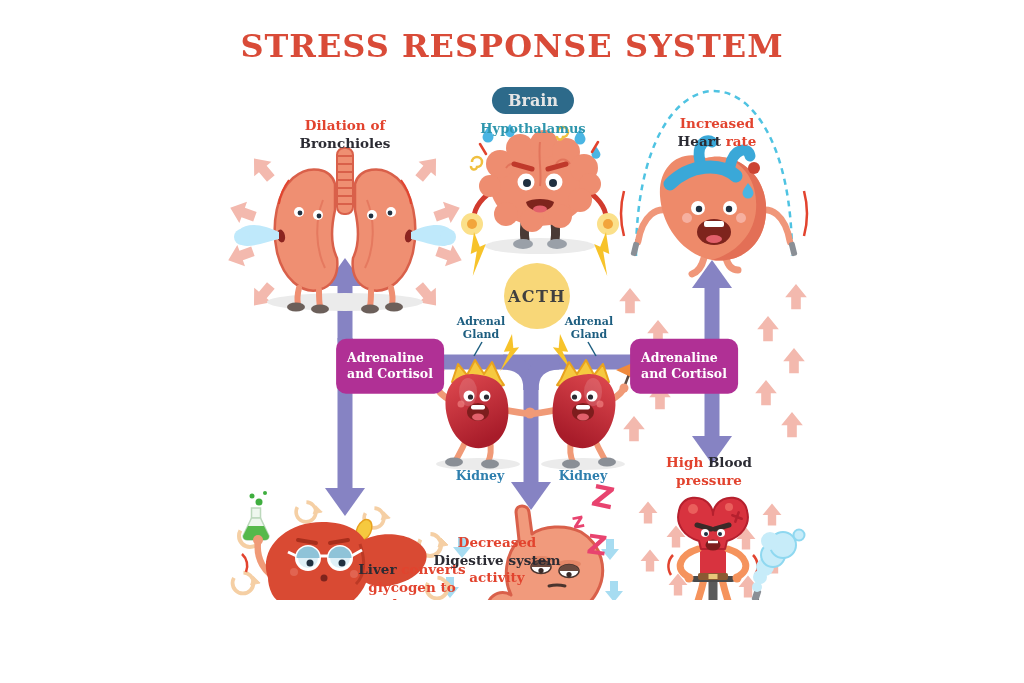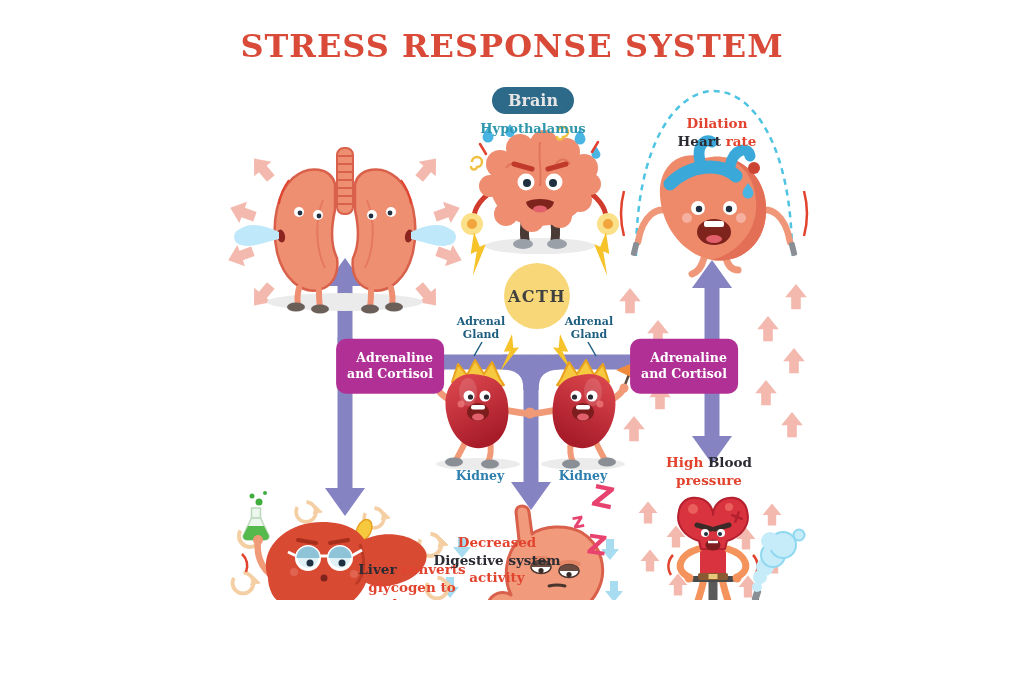--- a/index.html
+++ b/index.html
@@ -18,21 +18,21 @@
   #hypo{left:533px;top:114px;font-size:13px;margin-top:8px;}
   .twoLine div{margin-bottom:4px;}
   #lungLbl{left:345px;top:119px}
   #heartLbl{left:717px;top:117px}
   #acthLbl{position:absolute;left:537px;top:296px;transform:translate(-50%,-50%);
       font-weight:bold;font-size:16px;letter-spacing:1.5px;color:#404040;}
   .adrenal{line-height:1.2;}
   #adrL{left:481px;top:315px}
   #adrR{left:589px;top:315px}
   .hbox{position:absolute;transform:translate(-50%,-50%);background:#b03095;color:#fff;
-      font-weight:bold;font-size:12.5px;line-height:1.3;text-align:right;
+      font-weight:bold;font-size:12.5px;line-height:1.3;text-align:left;
       padding:11px 11px;border-radius:10px;}
   #hboxL{left:390px;top:366px}
   #hboxR{left:684px;top:366px}
   #kidL{left:480px;top:470px}
   #kidR{left:583px;top:470px}
   #bpLbl{left:709px;top:456px}
   #bpLbl div{margin-bottom:4px;}
   #liverLbl{left:412px;top:563px}
   #liverLbl div{margin-bottom:4px;}
   #digLbl{left:497px;top:536px}
@@ -373,23 +373,27 @@
           <circle cx="86" cy="-40" r="5.5" stroke="#8fd8f0" stroke-width="2"></circle>
   </g>
 </g>
 </svg>
 
 <div class="lbl" id="title">STRESS RESPONSE SYSTEM</div>
 
 <div id="brainBadge">Brain</div>
 <div class="lbl c-teal" id="hypo">Hypothalamus</div>
 
+<div class="lbl fs13 twoLine" id="lungLbl">
+  <div class="c-red">Dilation of</div>
+  <div class="c-dark">Bronchioles</div>
+</div>
 
 <div class="lbl fs13 twoLine" id="heartLbl">
-  <div class="c-red">Dilation</div>
+  <div class="c-red">Increased</div>
   <div><span class="c-dark">Heart</span>
        <span class="c-red">rate</span></div>
 </div>
 
 <div id="acthLbl">ACTH</div>
 
 <div class="lbl fs11 c-navy adrenal" id="adrL">
   <div>Adrenal</div>
   <div>Gland</div>
 </div>

